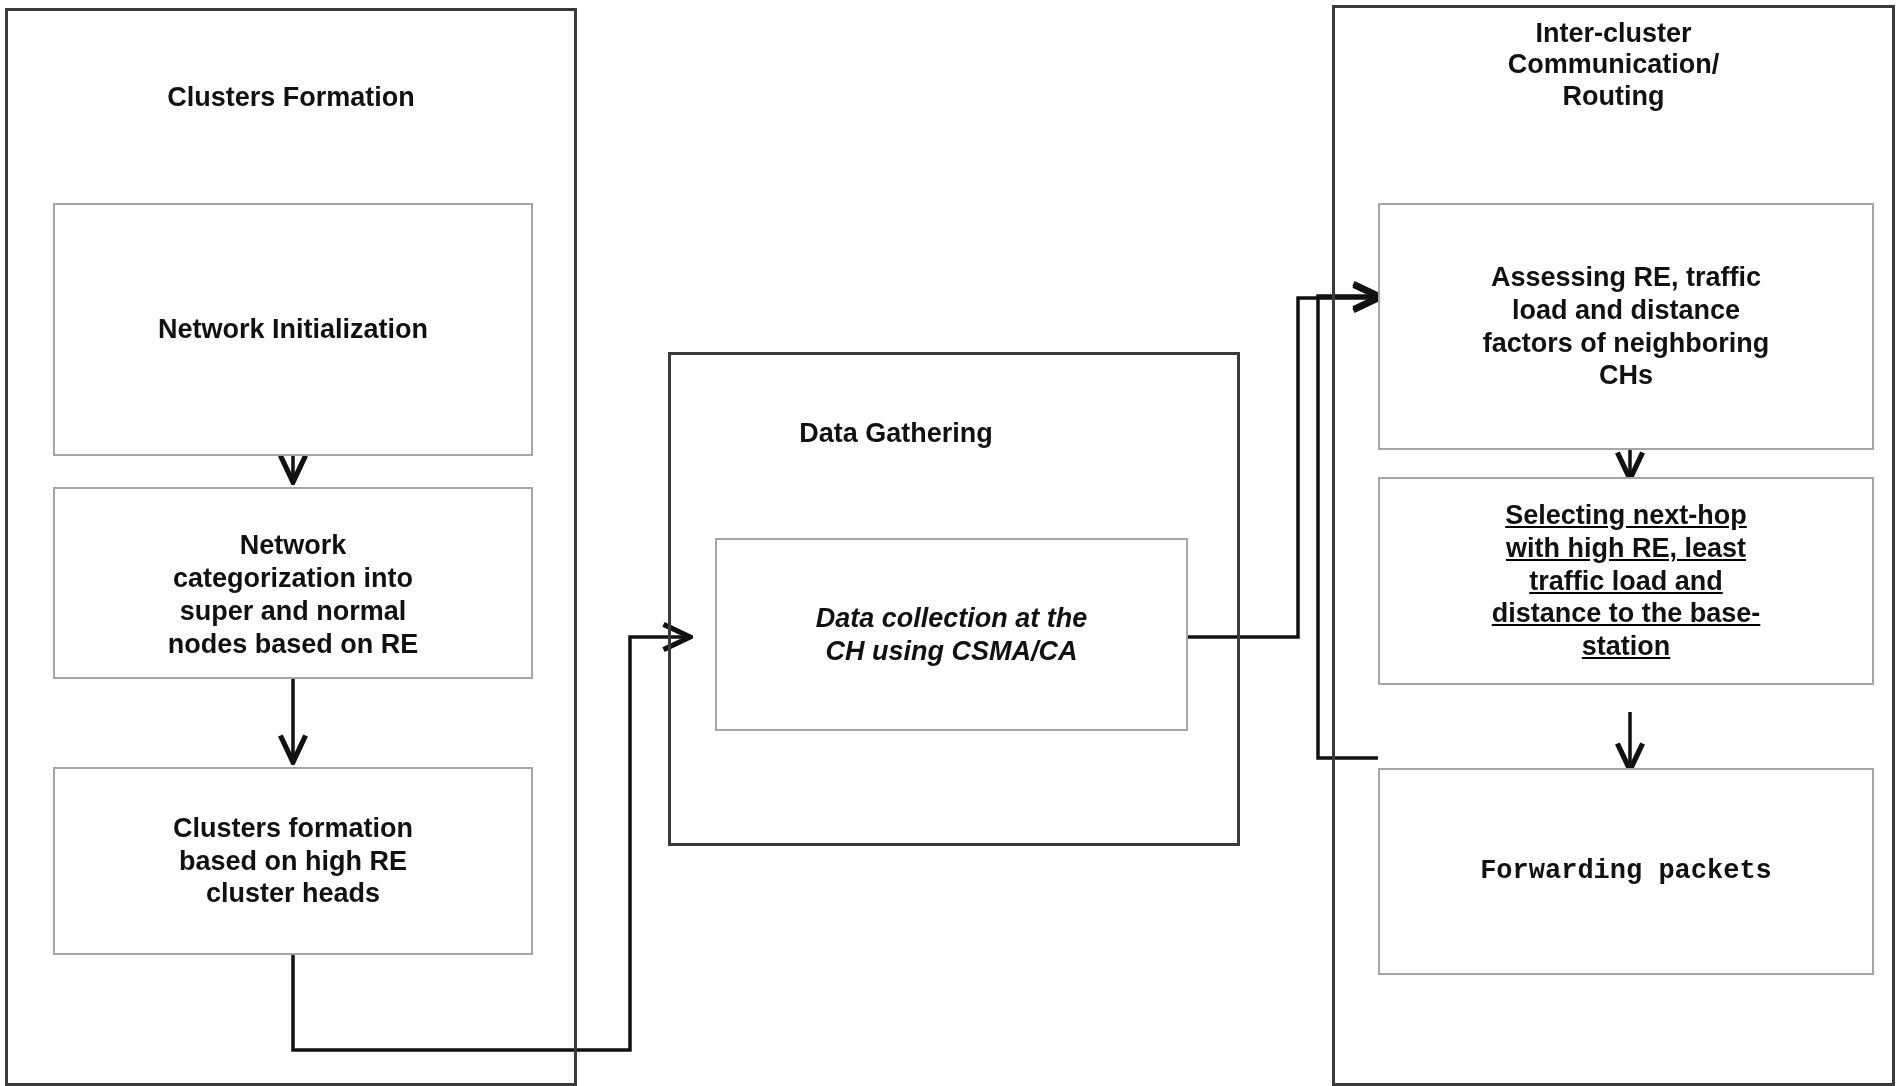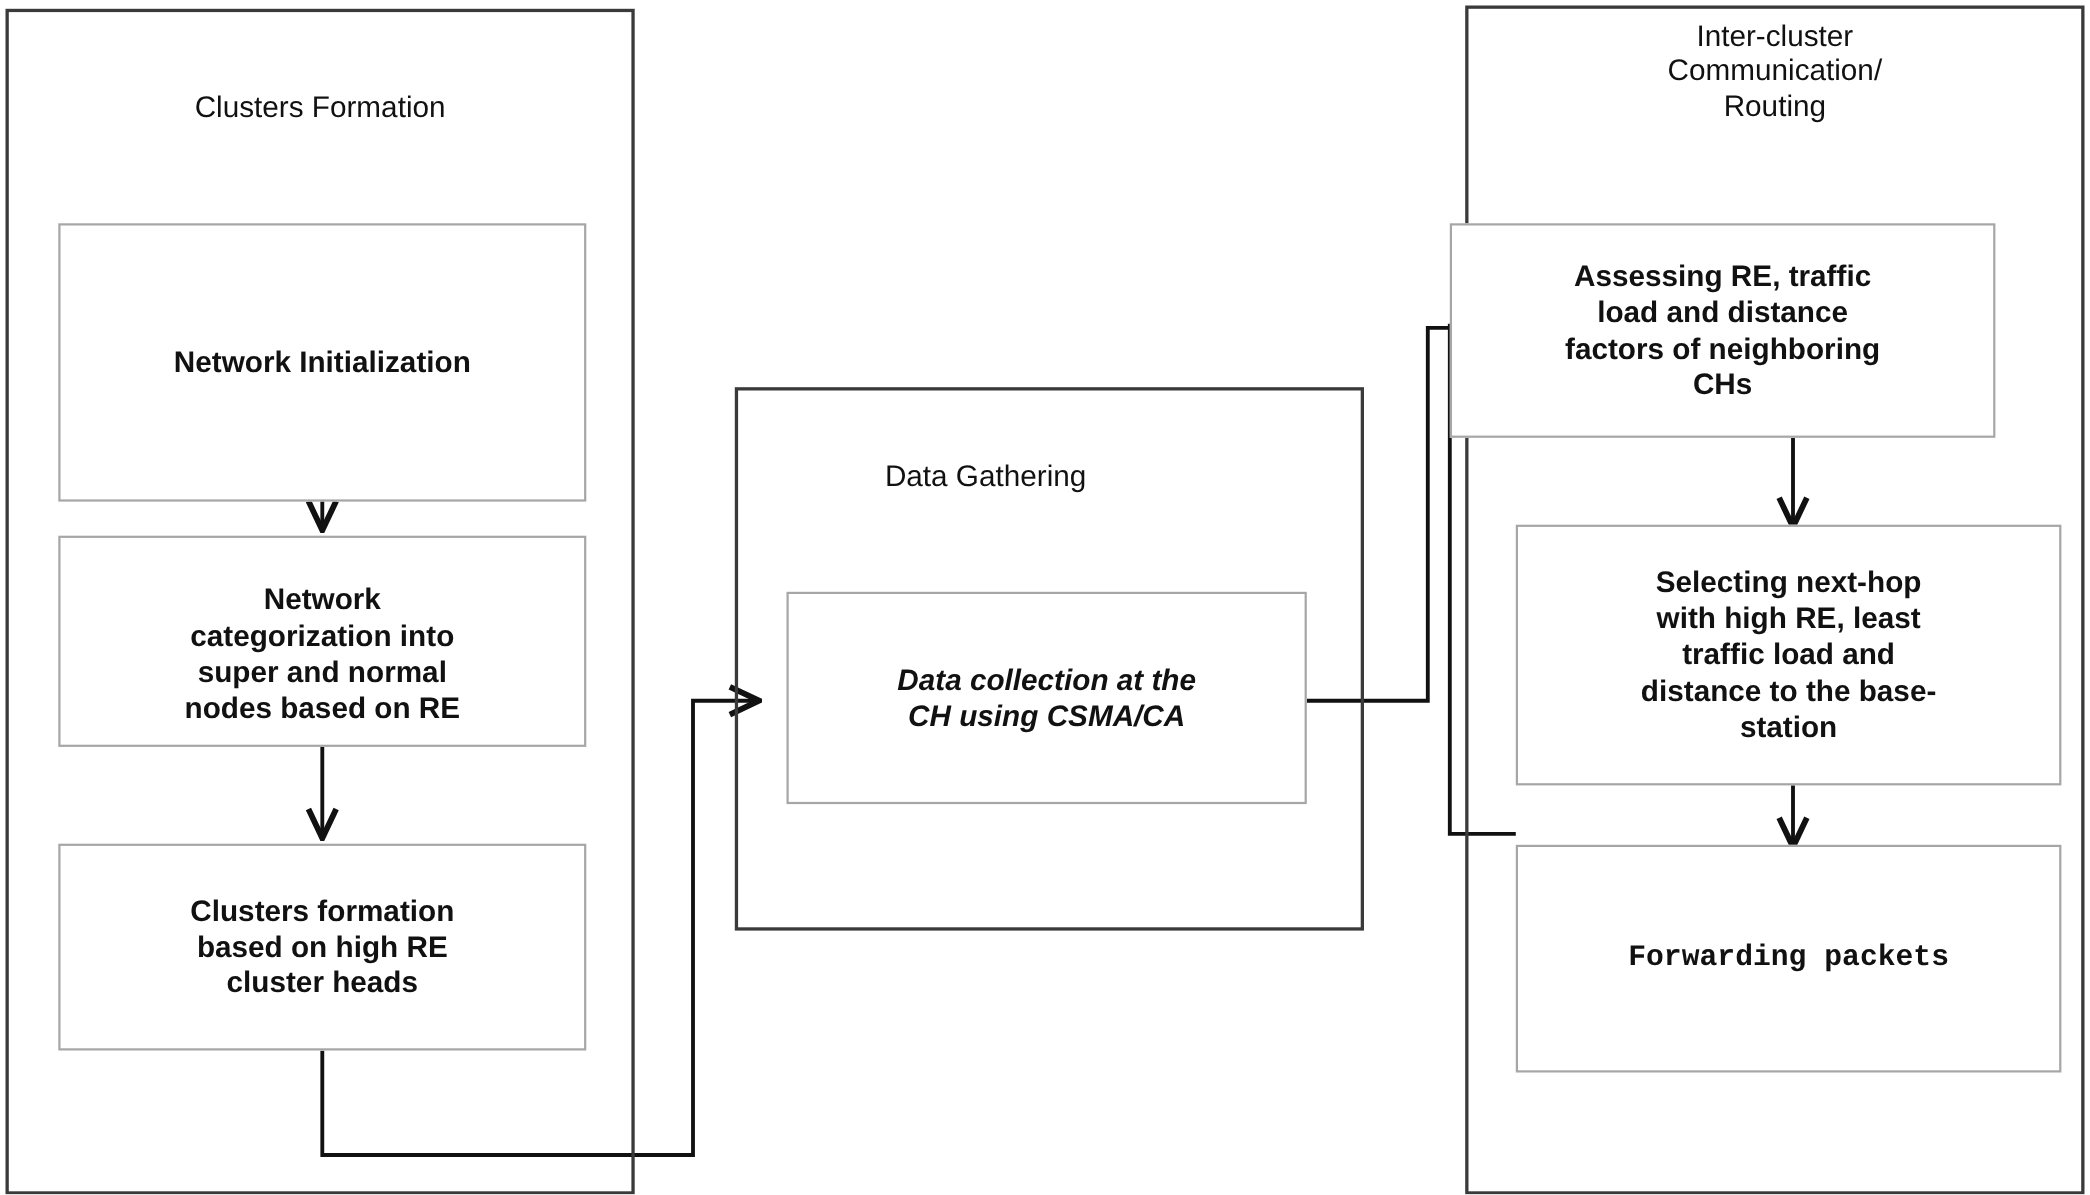--- a/index.html
+++ b/index.html
@@ -29,21 +29,21 @@
     position: absolute;
     border: 3px solid #3a3a3a;
     background: transparent;
     box-sizing: border-box;
   }
   .panel-title {
     position: absolute;
     left: 0;
     right: 0;
     text-align: center;
-    font-weight: normal;
+    font-weight: bold;
     color: #111111;
     line-height: 1.16;
     white-space: pre-line;
   }
   .node {
     position: absolute;
     border: 2px solid #a6a6a6;
     background: #ffffff;
     box-sizing: border-box;
     display: flex;
@@ -129,28 +129,28 @@
     <span class="node-label" style="font-size:27px;font-style:italic;">Data collection at the
 CH using CSMA/CA</span>
   </div>
 
   <div class="panel" style="left:1332px; top:5px; width:563px; height:1081px;">
   </div>
   <div class="panel-title" style="left:1332px; top:18px; width:563px; font-size:27px;">Inter-cluster
 Communication/
 Routing</div>
 
-  <div class="node" style="left:1318px; top:203px; width:496px; height:195px;">
+  <div class="node" style="left:1378px; top:203px; width:496px; height:247px;">
     <span class="node-label" style="font-size:27px;">Assessing RE, traffic
 load and distance
 factors of neighboring
 CHs</span>
   </div>
 
-  <div class="node" style="left:1378px; top:477px; width:496px; height:237px;">
+  <div class="node" style="left:1378px; top:477px; width:496px; height:208px;text-decoration:underline;">
     <span class="node-label" style="font-size:27px;">Selecting next-hop
 with high RE, least
 traffic load and
 distance to the base-
 station</span>
   </div>
 
   <div class="node" style="left:1378px; top:768px; width:496px; height:207px;font-family:Liberation Mono, monospace;">
     <span class="node-label" style="font-size:27px;">Forwarding packets</span>
   </div>

